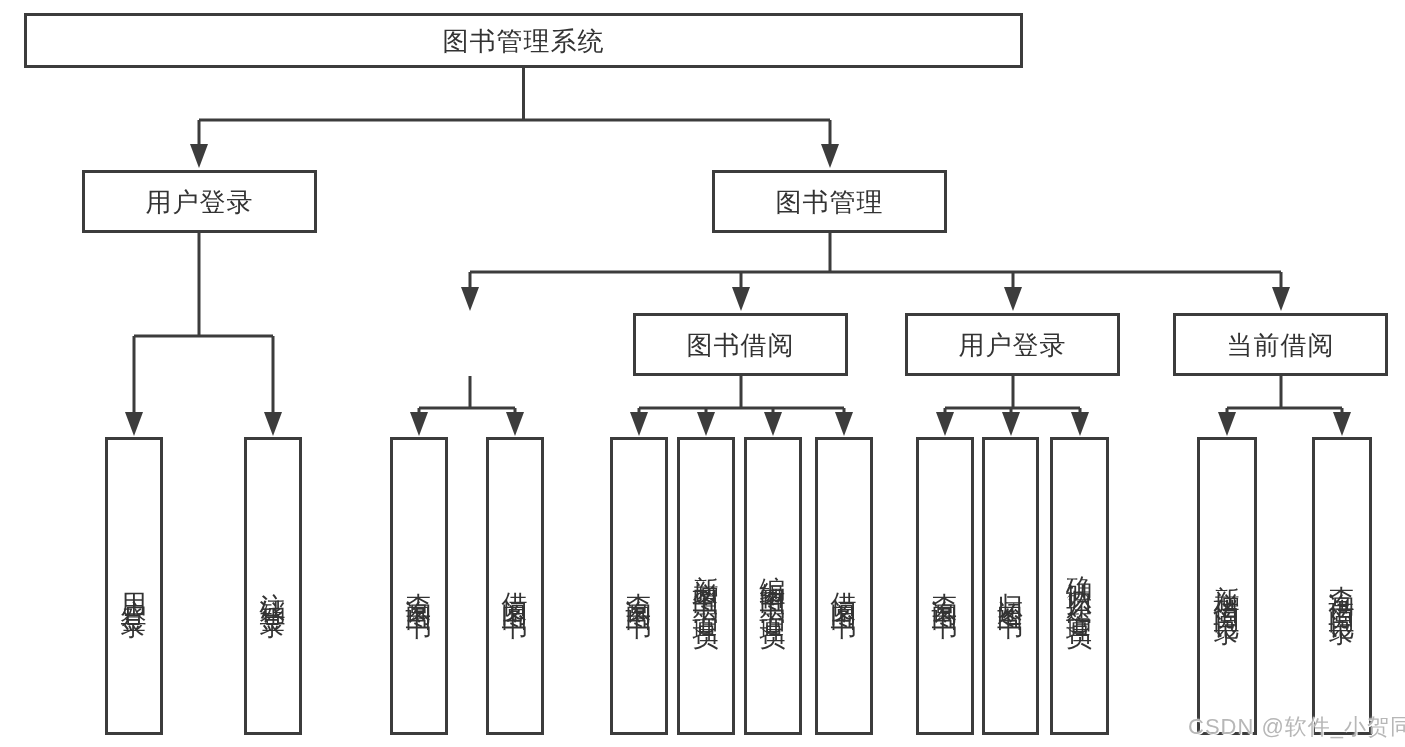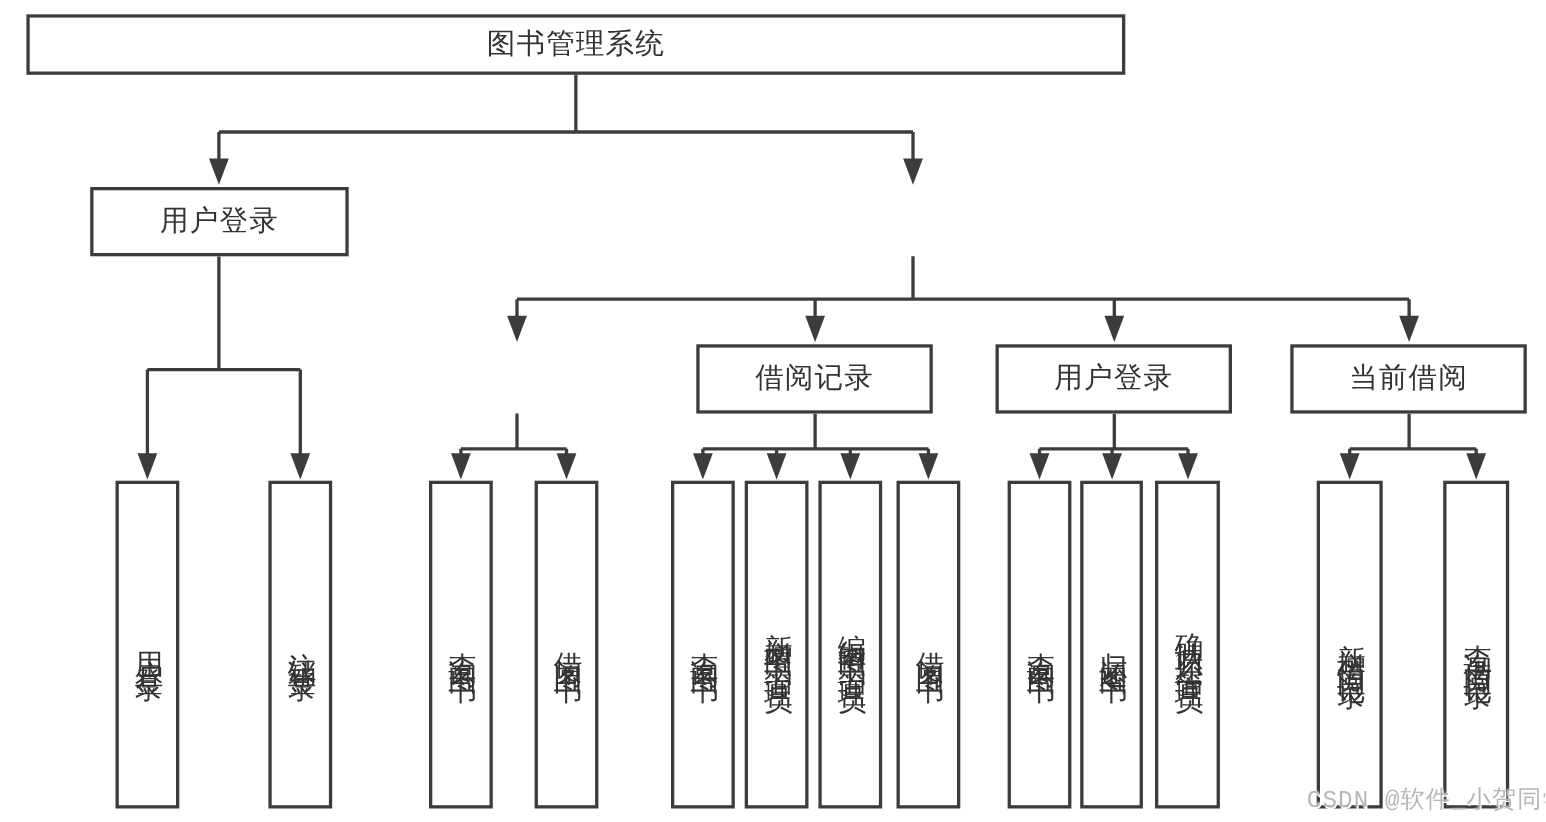--- a/index.html
+++ b/index.html
@@ -1,20 +1,20 @@
 <!DOCTYPE html>
 <html><head>
 <meta charset="utf-8">
 <style>
   html,body{margin:0;padding:0;background:#fff;}
   .canvas{
     position:relative;
     width:1405px;height:747px;
     background:#fff;
-    font-family:Liberation Mono, monospace;
+    font-family:Liberation Sans, sans-serif;
     color:#333;
     overflow:hidden;
   }
   .wires{position:absolute;left:0;top:0;z-index:1;}
   .node{
     position:absolute;
     box-sizing:border-box;
     border:3px solid #3c3c3c;
     background:#fff;
     display:flex;
@@ -76,22 +76,23 @@
       <polygon points="1002,412 1020,412 1011,436"></polygon>
       <polygon points="1071,412 1089,412 1080,436"></polygon>
       <polygon points="1218,412 1236,412 1227,436"></polygon>
       <polygon points="1333,412 1351,412 1342,436"></polygon>
     </g>
   </svg>
 
   <div class="node" style="left:24px;top:13px;width:999px;height:55px">图书管理系统</div>
 
   <div class="node" style="left:82px;top:170px;width:235px;height:63px">用户登录</div>
+  <div class="node" style="left:712px;top:170px;width:235px;height:63px">图书管理</div>
 
-  <div class="node" style="left:633px;top:313px;width:215px;height:63px">借阅记录</div>
+  <div class="node" style="left:633px;top:313px;width:215px;height:63px">图书借阅</div>
   <div class="node" style="left:905px;top:313px;width:215px;height:63px">用户登录</div>
   <div class="node" style="left:1173px;top:313px;width:215px;height:63px">当前借阅</div>
 
   <div class="node v" style="left:105px;top:437px;width:58px;height:298px">用户登录</div>
   <div class="node v" style="left:244px;top:437px;width:58px;height:298px">注销登录</div>
   <div class="node v" style="left:390px;top:437px;width:58px;height:298px">查询图书</div>
   <div class="node v" style="left:486px;top:437px;width:58px;height:298px">借阅图书</div>
   <div class="node v" style="left:610px;top:437px;width:58px;height:298px">查询图书</div>
   <div class="node v" style="left:677px;top:437px;width:58px;height:298px">新增图书（管理员）</div>
   <div class="node v" style="left:744px;top:437px;width:58px;height:298px">编辑图书（管理员）</div>

